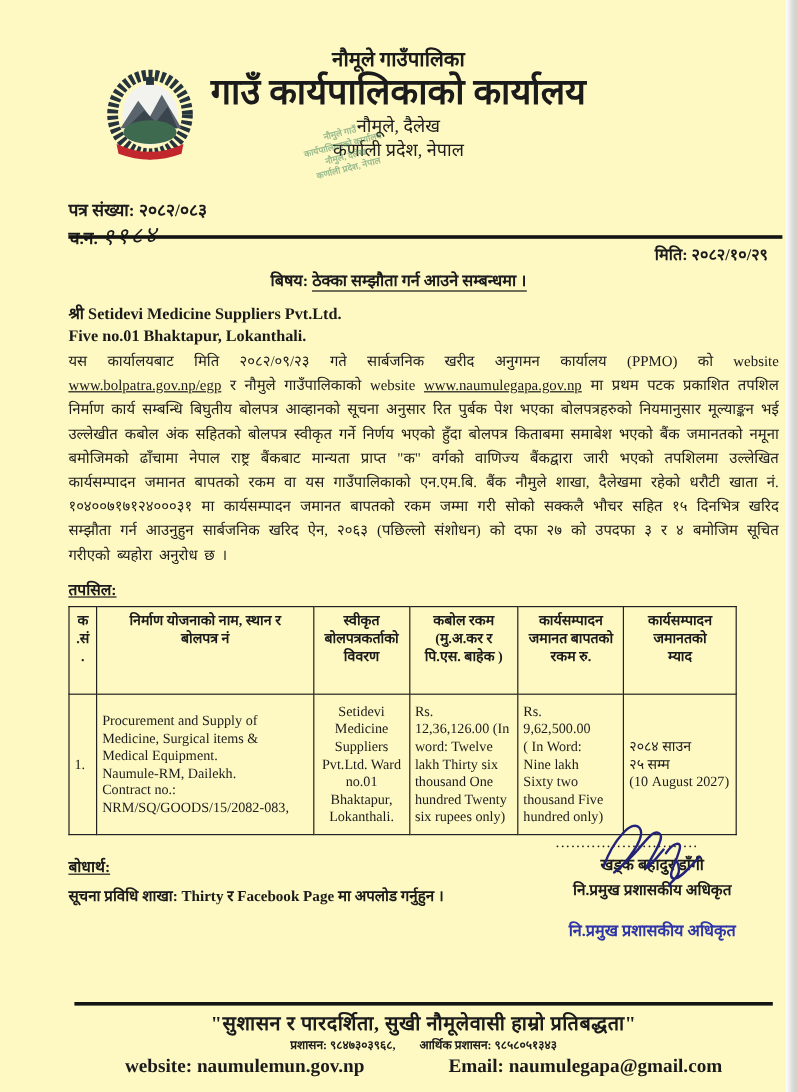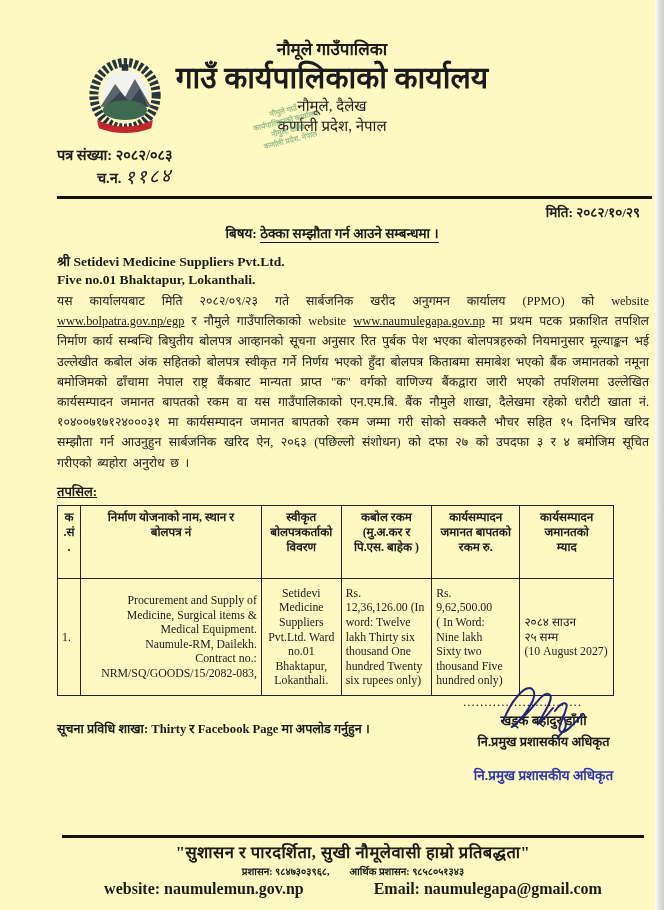--- a/index.html
+++ b/index.html
@@ -15,21 +15,21 @@
   .hdr{position:absolute; left:0; top:40px; width:100%; text-align:center; line-height:1.15;}
   .org-small{font-size:17px; font-weight:bold;}
   .org-large{font-size:30px; font-weight:bold; margin-top:1px;}
   .addr{font-size:15px; font-weight:normal; margin-top:3px;}
   .hdr-stamp{
     position:absolute; left:228px; top:106px; width:118px;
     transform:rotate(-14deg); color:#4d8a63; opacity:.55;
     font-size:7.5px; line-height:10px; text-align:center; font-weight:bold;
     white-space:pre-line;
   }
-  .letter-no{position:absolute; left:57px; top:145px; font-size:14.5px; font-weight:bold; line-height:21px;text-align:right;}
+  .letter-no{position:absolute; left:57px; top:166px; font-size:14.5px; font-weight:bold; line-height:21px;}
   .handwrit{display:inline-block; font-family:"DejaVu Sans",sans-serif; font-style:italic;
     font-size:19px; letter-spacing:2px; transform:rotate(-3deg); font-weight:normal;}
   .hrule{position:absolute; left:57px; top:196px; width:595px; height:3px; background:#141414;}
   .date{position:absolute; right:24px; top:203px; font-size:13.5px; font-weight:bold;}
   .subject{position:absolute; left:0; top:224px; width:100%; text-align:center;
     font-size:13.5px; font-weight:bold;}
   .subject .u2{border-bottom:1.6px solid #141414; padding-bottom:1px;}
   
   .content{position:absolute; left:57px; top:253px; width:592px;}
   .addressee{font-size:13.5px; font-weight:bold; line-height:18px;}
@@ -38,21 +38,21 @@
   .tapasil{margin-top:9px; font-size:13px; font-weight:bold; text-decoration:underline;}
   
   table.tbl{border-collapse:collapse; margin-top:5px; width:557px; table-layout:fixed;}
   .tbl th,.tbl td{border:1.6px solid #222; padding:2px 4px; vertical-align:middle;}
   .tbl th{font-size:11.8px; font-weight:bold; text-align:center; line-height:15px;
     white-space:pre-line; vertical-align:top; padding-top:4px; height:66px;}
   .tbl td{font-size:11.8px; line-height:14.6px; white-space:pre-line; height:112px;}
   .c-sn{width:22px;} .c-proj{width:172px;} .c-bid{width:76px;}
   .c-amt{width:86px;} .c-gar{width:84px;} .c-val{width:89px;}
   .td-sn{text-align:left; padding-left:5px;}
-  .td-proj{padding-left:9px;text-align:right;}
+  .td-proj{padding-left:9px;}
   .td-bid{text-align:center;}
   .td-val{padding-left:6px;}
   
   .bodharth{position:absolute; left:57px; top:713px; font-size:13px;}
   .bodharth .lbl{font-weight:bold; text-decoration:underline;}
   .bodharth .txt{margin-top:7px; font-size:12.6px; font-weight:bold;}
   .sigblock{position:absolute; right:28px; top:694px; width:185px; text-align:center;}
   .sig-svg{position:absolute; left:42px; top:-16px;}
   .sig-dots{font-size:13px; letter-spacing:1px; text-align:left; padding-left:12px;}
   .sig-name{font-size:13.2px; font-weight:bold; margin-top:1px;}
@@ -175,20 +175,21 @@
 hundred only)</td>
           <td class="td-val">२०८४ साउन
 २५ सम्म
 (10 August 2027)</td>
         </tr>
       </tbody>
     </table>
   </div>
 
   <div class="bodharth">
+    <div class="lbl">बोधार्थ:</div>
     <div class="txt">सूचना प्रविधि शाखा: Thirty र Facebook Page मा अपलोड गर्नुहुन ।</div>
   </div>
 
   <div class="sigblock">
     <svg class="sig-svg" width="100" height="62" viewBox="0 0 100 62">
       <path d="M10,44 C18,22 34,4 40,12 C46,20 28,42 20,48 C15,52 26,44 36,33 C46,22 52,12 57,17 C61,21 50,36 46,44 C43,49 52,40 60,30 M62,33 C68,24 76,22 73,31 C70,42 63,52 68,54 C73,56 84,42 90,36 M70,38 C80,54 60,58 66,61" fill="none" stroke="#23237a" stroke-width="2" stroke-linecap="round"></path>
     </svg>
     <div class="sig-dots">............................</div>
     <div class="sig-name">खड्क बहादुर डाँगी</div>
     <div class="sig-title">नि.प्रमुख प्रशासकीय अधिकृत</div>

